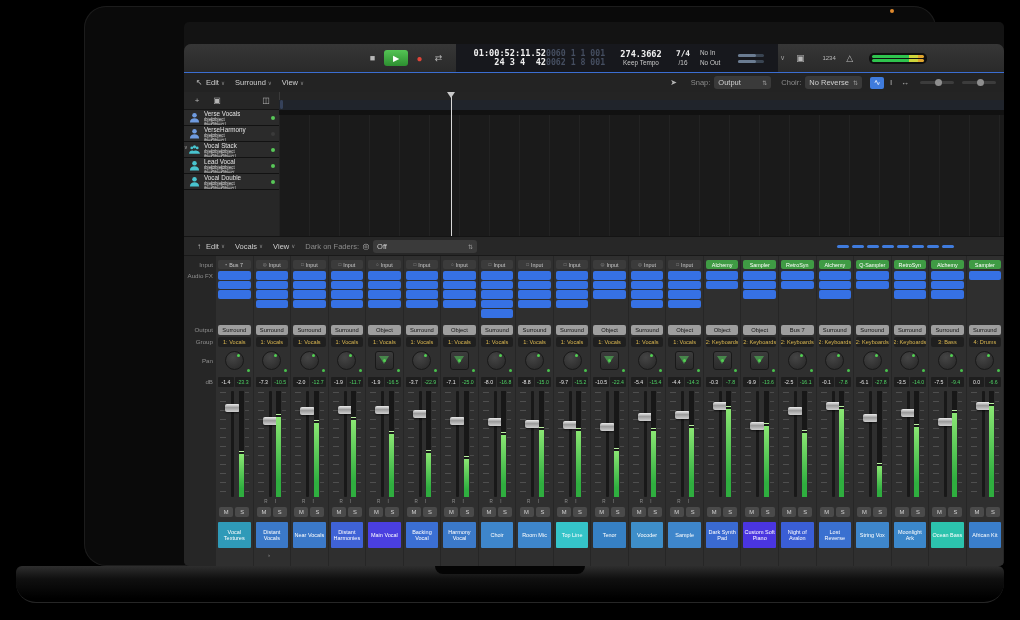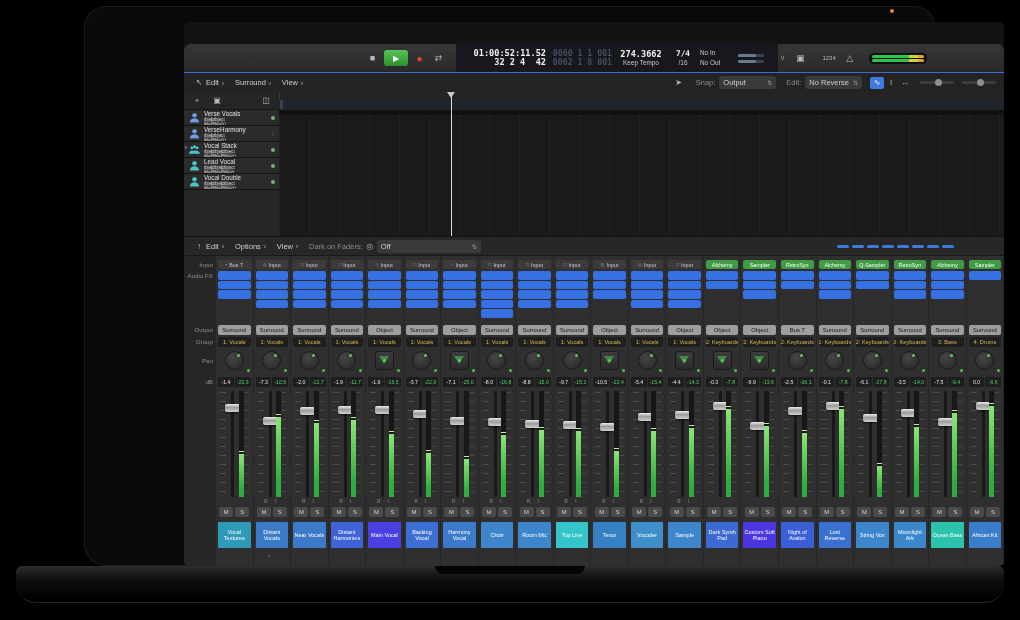--- a/index.html
+++ b/index.html
@@ -168,23 +168,23 @@
           </div>
         <div id="transport">
           <span class="tbtn">■</span>
           <span id="play-btn">▶</span>
           <span class="tbtn" id="rec-btn">●</span>
           <span class="tbtn">⇄</span>
         </div>
         <div id="lcd">
           <div class="lcd-col" style="width:86px;text-align:right">
             <span class="lcd-main">01:00:52:11.52</span>
-            <span class="lcd-main">32 2 4  42</span>
-          </div>
-          <div class="lcd-col" style="width:66px;text-align:right">
+            <span class="lcd-main">24 3 4  42</span>
+          </div>
+          <div class="lcd-col" style="width:66px;text-align:left">
             <span class="lcd-ghost">0060 1 1 001</span>
             <span class="lcd-ghost">0062 1 8 001</span>
           </div>
           <div class="lcd-col" style="width:58px;text-align:center">
             <span class="lcd-main">274.3662</span>
             <span class="lcd-sub">Keep Tempo</span>
           </div>
           <div class="lcd-col" style="width:26px;text-align:center">
             <span class="lcd-main" style="font-size:7.8px">7/4</span>
             <span class="lcd-sub">/16</span>
@@ -243,21 +243,21 @@
             <span class="mini"></span>
             <span class="mini"></span>
           </span>
         <span class="sp"></span>
         <span class="mini">➤</span>
         <span class="dimlab" style="margin:0 4px 0 10px">Snap:</span>
         <span class="sel-pill">
             <span style="min-width:40px">Output</span>
             <span class="stp">⇅</span>
           </span>
-        <span class="dimlab" style="margin:0 4px 0 10px">Edit:</span>
+        <span class="dimlab" style="margin:0 4px 0 10px">Choir:</span>
         <span class="sel-pill">
             <span>No Reverse</span>
             <span class="stp">⇅</span>
           </span>
         <span class="mini on" style="margin-left:8px">∿</span>
         <span class="mini">I</span>
         <span class="mini">↔</span>
         <span class="slider"></span>
         <span class="slider"></span>
       </div>
@@ -462,21 +462,21 @@
 
       <div id="mixbar">
         <span class="mini">↑</span>
         <span style="display:flex">
 
         <span class="menu">
               <span>Edit</span>
               <span class="car">∨</span>
             </span>
             <span class="menu">
-              <span>Options</span>
+              <span>Vocals</span>
               <span class="car">∨</span>
             </span>
             <span class="menu">
               <span>View</span>
               <span class="car">∨</span>
             </span>
           </span>
         <span class="dimlab">Dark on Faders:</span>
         <span class="mini">◎</span>
         <span class="sel-pill" style="width:96px">

